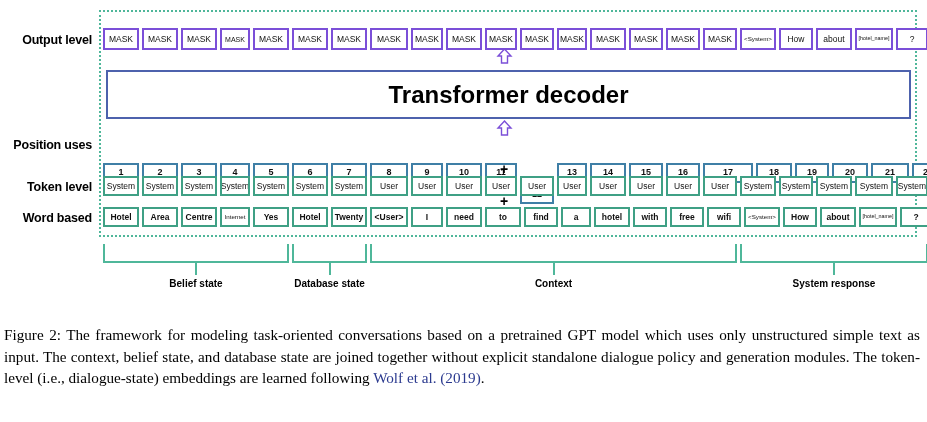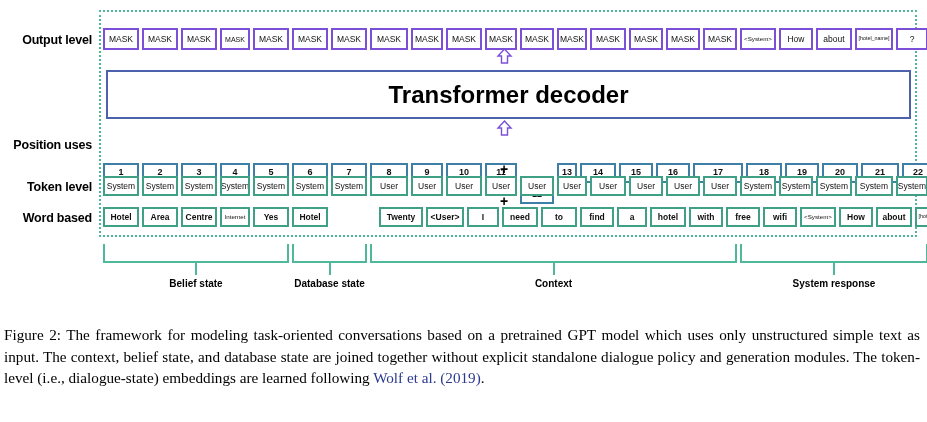--- a/index.html
+++ b/index.html
@@ -298,21 +298,21 @@
       </div>
       <div class="cell pos" style="width: 36px;">
         <span>10</span>
       </div>
       <div class="cell pos" style="width: 32px;">
         <span>11</span>
       </div>
       <div class="cell pos" style="width: 34px; margin-top: 43px;">
         <span>12</span>
       </div>
-      <div class="cell pos" style="width: 20px;">
+      <div class="cell pos" style="width: 30px;">
         <span>13</span>
       </div>
       <div class="cell pos" style="width: 36px;">
         <span>14</span>
       </div>
       <div class="cell pos" style="width: 34px;">
         <span>15</span>
       </div>
       <div class="cell pos" style="width: 34px;">
         <span>16</span>
@@ -422,21 +422,21 @@
       </div>
       <div class="cell word" style="width: 30px;">
         <span class="tiny">Internet</span>
       </div>
       <div class="cell word" style="width: 36px;">
         <span>Yes</span>
       </div>
       <div class="cell word" style="width: 36px;">
         <span>Hotel</span>
       </div>
-      <div class="cell word" style="width: 44px; margin-left: 48px;">
+      <div class="cell word" style="width: 36px;">
         <span>Twenty</span>
       </div>
       <div class="cell word" style="width: 38px;">
         <span>&lt;User&gt;</span>
       </div>
       <div class="cell word" style="width: 32px;">
         <span>I</span>
       </div>
       <div class="cell word" style="width: 36px;">
         <span>need</span>

